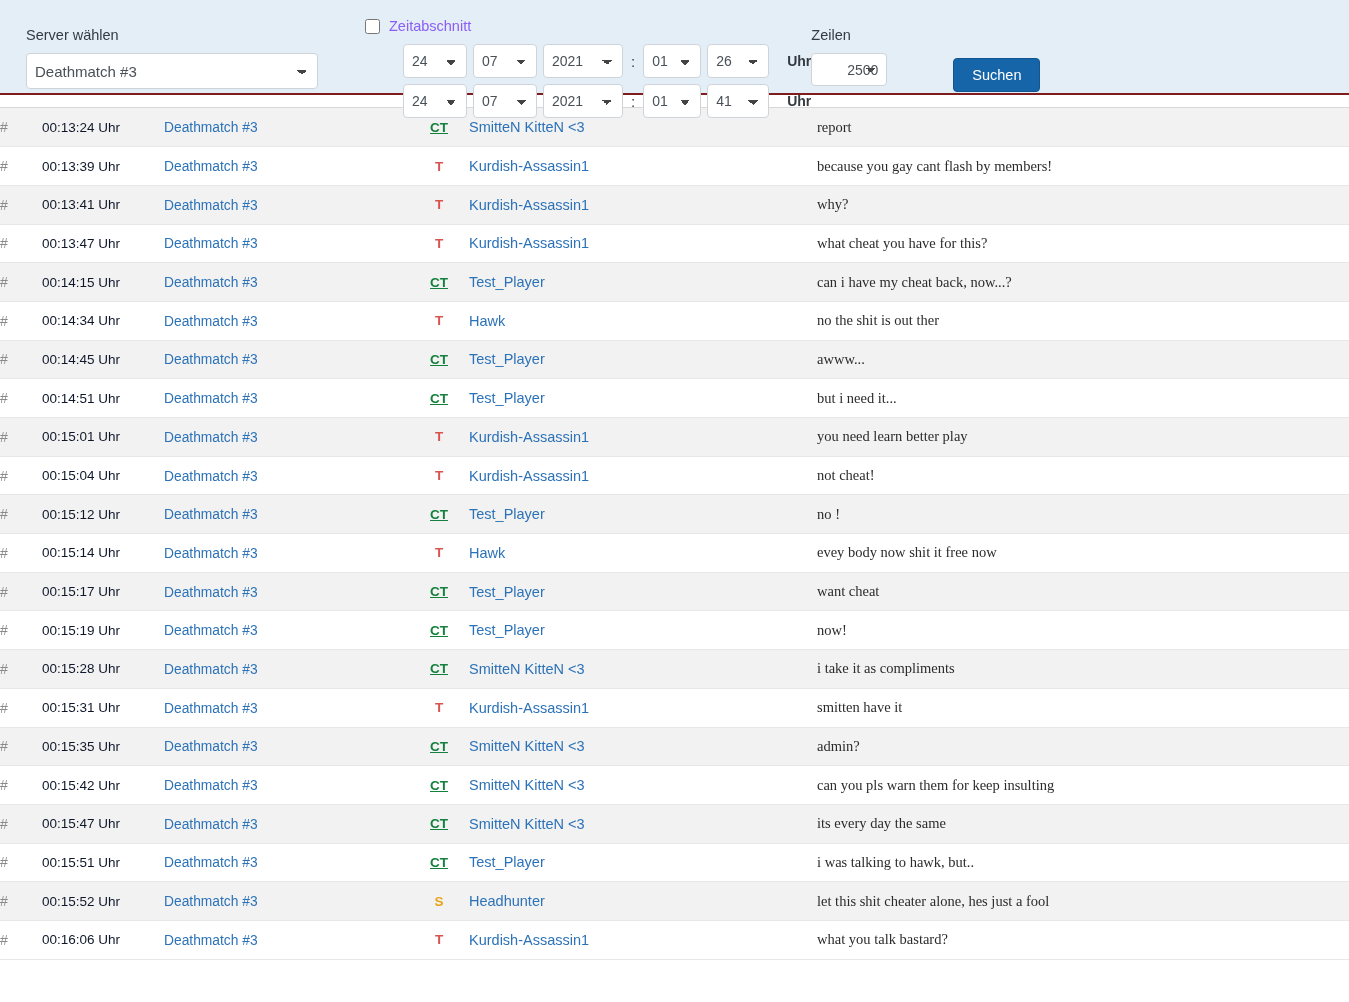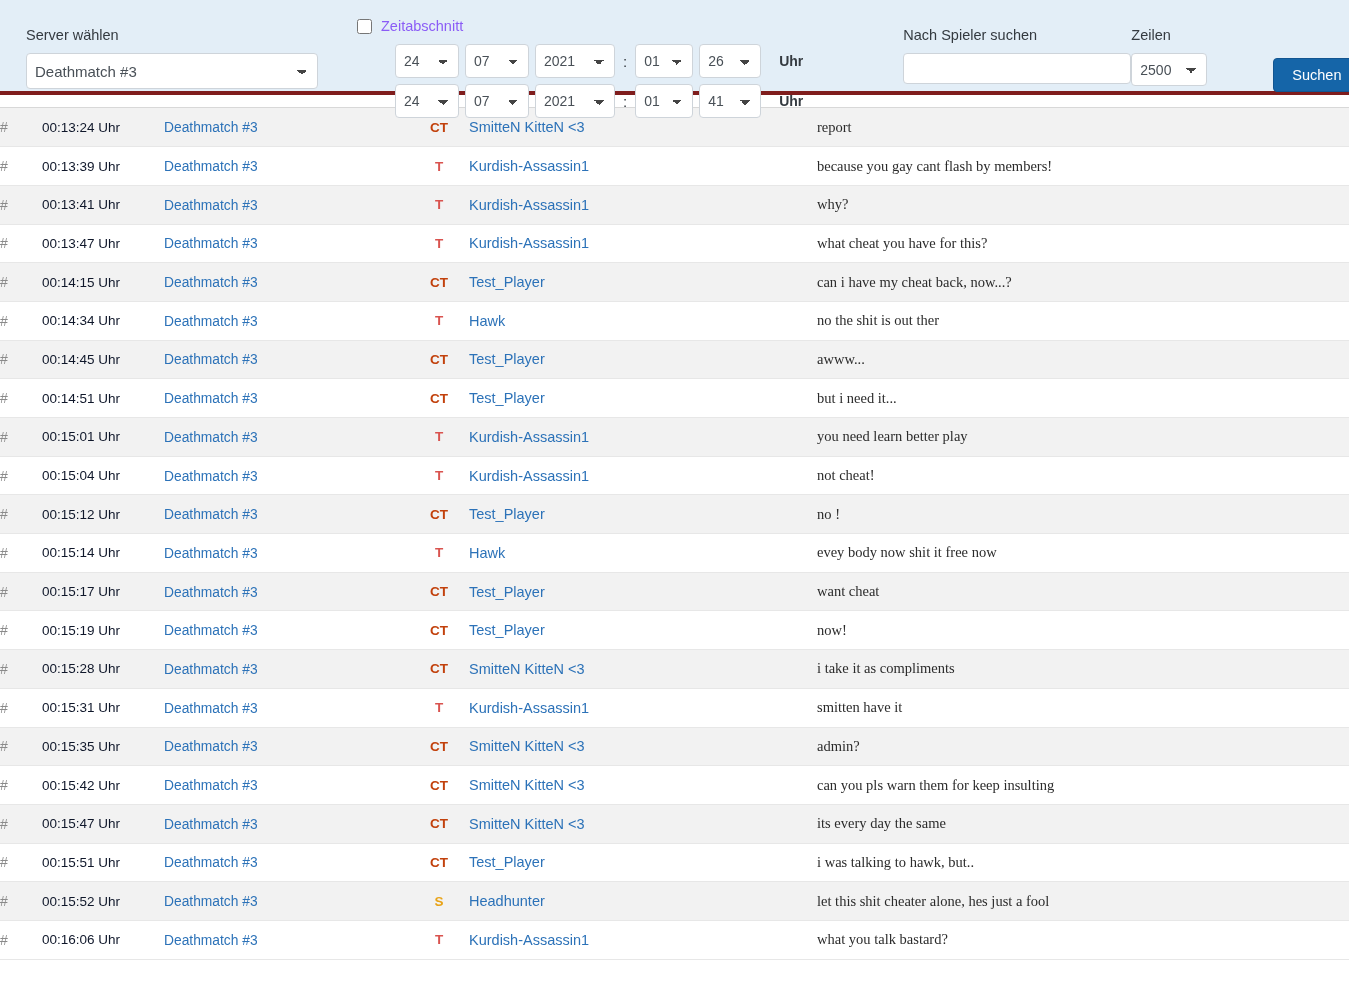--- a/index.html
+++ b/index.html
@@ -12,21 +12,21 @@
   .page {
     width: 1349px;
     min-height: 1002px;
     position: relative;
     overflow: hidden;
   }
 
   
   .filter-bar {
     background: #e3eef7;
-    border-bottom: 4px solid #7f1d1d;
+    border-bottom: 2px solid #7f1d1d;
     padding: 14px 24px 20px 24px;
     display: flex;
     align-items: flex-start;
     box-sizing: border-box;
     height: 95px;
   }
   .field-group { display: flex; flex-direction: column; }
   .field-label {
     font-size: 14.5px;
     color: #343a40;
@@ -89,21 +89,21 @@
     height: 31px;
     border: 1px solid #ced4da;
     border-radius: 4px;
     background: #fff;
     box-sizing: border-box;
     padding: 4px 8px;
     font-family: "Liberation Sans", sans-serif;
     font-size: 14px;
   }
   .rows-group { margin-top: 12px; }
-  .sel-rows { width: 76px; height: 33px; }
+  .sel-rows { width: 76px; height: 33px; text-align: right; }
 
   .btn-group { margin-left: 66px; margin-top: 44px; }
   .search-btn {
     background: #1565a8;
     border: 1px solid #125591;
     color: #ffffff;
     font-family: "Liberation Sans", sans-serif;
     font-size: 14.5px;
     padding: 8px 18px;
     border-radius: 4px;
@@ -143,21 +143,21 @@
     font-size: 13.5px;
   }
   td.c-server { width: 245px; }
   td.c-server a { color: #2c72b8; text-decoration: none; font-size: 13.8px; }
   td.c-side {
     width: 60px;
     text-align: center;
     font-weight: bold;
     font-size: 13.5px;
   }
-  .side-CT { color: #c2410c; }
+  .side-CT { color: #15803d; text-decoration: underline; }
   .side-T  { color: #d9534f; }
   .side-S  { color: #e8a317; }
   td.c-player { width: 348px; }
   td.c-player a { color: #2c72b8; text-decoration: none; font-size: 14.5px; }
   td.c-msg { color: #2b2b2b; font-size: 14.5px; padding-right: 16px; font-family: Liberation Serif, serif; }
 </style>
 </head>
 <body>
 
 <div class="page">
@@ -211,24 +211,20 @@
         <select class="sel-hour">
           <option>01</option>
         </select>
         <select class="sel-min">
           <option>41</option>
         </select>
         <span class="uhr">Uhr</span>
       </div>
     </div>
 
-    <div class="field-group search-group">
-      <span class="field-label">Nach Spieler suchen</span>
-      <input class="search-input" type="text" placeholder="" style="">
-    </div>
 
     <div class="field-group rows-group">
       <span class="field-label">Zeilen</span>
       <select class="sel-rows">
         <option>2500</option>
       </select>
     </div>
 
     <div class="btn-group">
       <button class="search-btn">Suchen</button>

